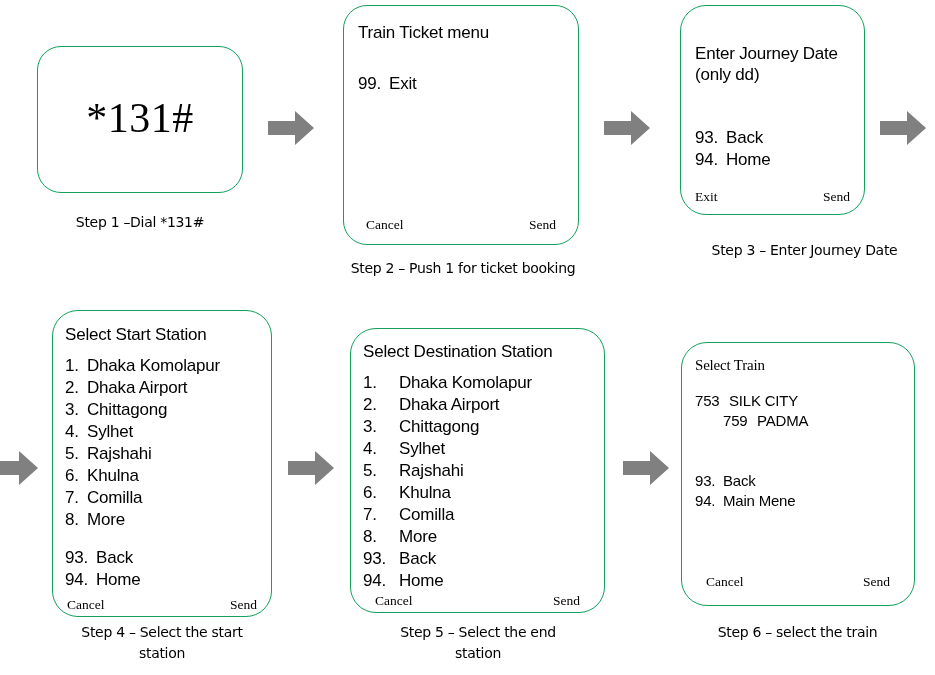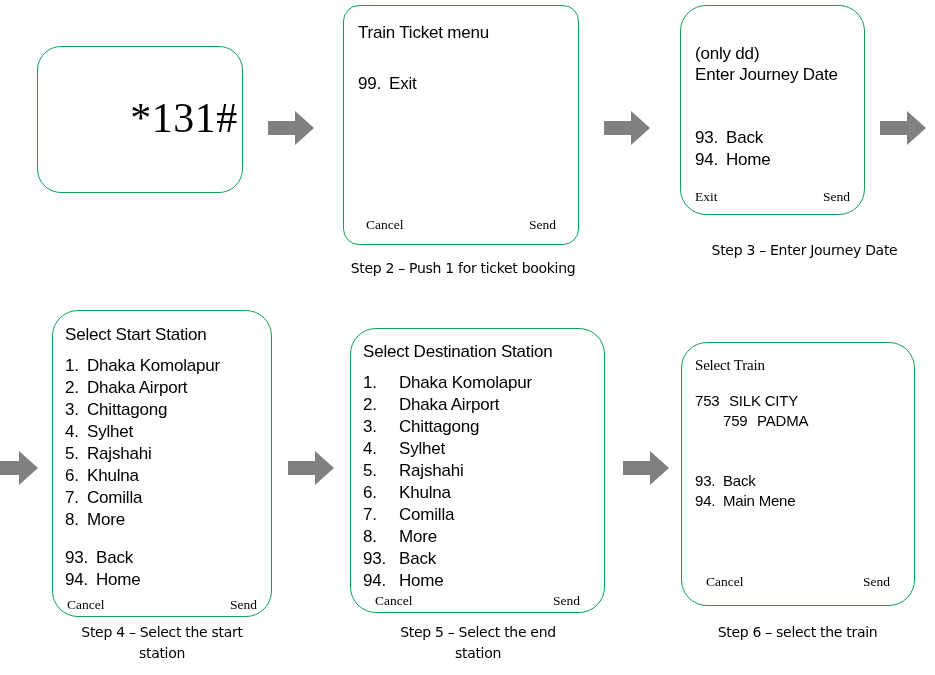--- a/index.html
+++ b/index.html
@@ -96,31 +96,32 @@
     position: absolute;
     overflow: hidden;
   }
   .arrow svg { display: block; }
 </style>
 </head>
 <body>
 
 <div class="stage">
 
-  <div class="screen" style="left:37px; top:46px; width:206px; height:147px; border-radius:24px;padding-left:44px;">
+  <div class="screen" style="left:37px; top:46px; width:206px; height:147px; border-radius:24px;">
     <div class="dial-code" style="top:48px;">*131#</div>
   </div>
+  <div class="caption" style="left:37px; top:212px; width:206px;">Step 1 –Dial *131#</div>
 
   <div class="arrow" style="left:268px; top:110px; width:47px; height:36px;">
     <svg width="47" height="36" viewBox="0 0 47 36">
       <path d="M0,11 L27,11 L27,1 L46,18 L27,35 L27,25 L0,25 Z" fill="#808080"></path>
     </svg>
   </div>
 
-  <div class="screen" style="left:343px; top:5px; width:236px; height:240px; border-radius:16px;">
+  <div class="screen" style="left:343px; top:5px; width:236px; height:240px; border-radius:24px;">
     <div class="screen-body" style="padding:16px 0 0 14px;">
       <div class="title">Train Ticket menu</div>
       <div style="height:12px;"></div>
       <div style="height:18px;"></div>
       <div class="menu-line">
         <span class="num" style="width:31px;">99.</span><span>Exit</span>
       </div>
     </div>
     <div class="softkeys" style="bottom:12px; padding:0 22px;">
       <span>Cancel</span>
@@ -130,22 +131,22 @@
   <div class="caption" style="left:318px; top:258px; width:290px;">Step 2 – Push 1 for ticket booking</div>
 
   <div class="arrow" style="left:604px; top:110px; width:47px; height:36px;">
     <svg width="47" height="36" viewBox="0 0 47 36">
       <path d="M0,11 L27,11 L27,1 L46,18 L27,35 L27,25 L0,25 Z" fill="#808080"></path>
     </svg>
   </div>
 
   <div class="screen" style="left:680px; top:5px; width:185px; height:210px; border-radius:26px;">
     <div class="screen-body" style="padding:37px 0 0 14px;">
+      <div class="title">Enter Journey Date</div>
       <div class="title">(only dd)</div>
-      <div class="title">Enter Journey Date</div>
       <div style="height:42px;"></div>
       <div class="menu-line">
         <span class="num" style="width:31px;">93.</span><span>Back</span>
       </div>
       <div class="menu-line">
         <span class="num" style="width:31px;">94.</span><span>Home</span>
       </div>
     </div>
     <div class="softkeys" style="bottom:10px; padding:0 14px;">
       <span>Exit</span>

